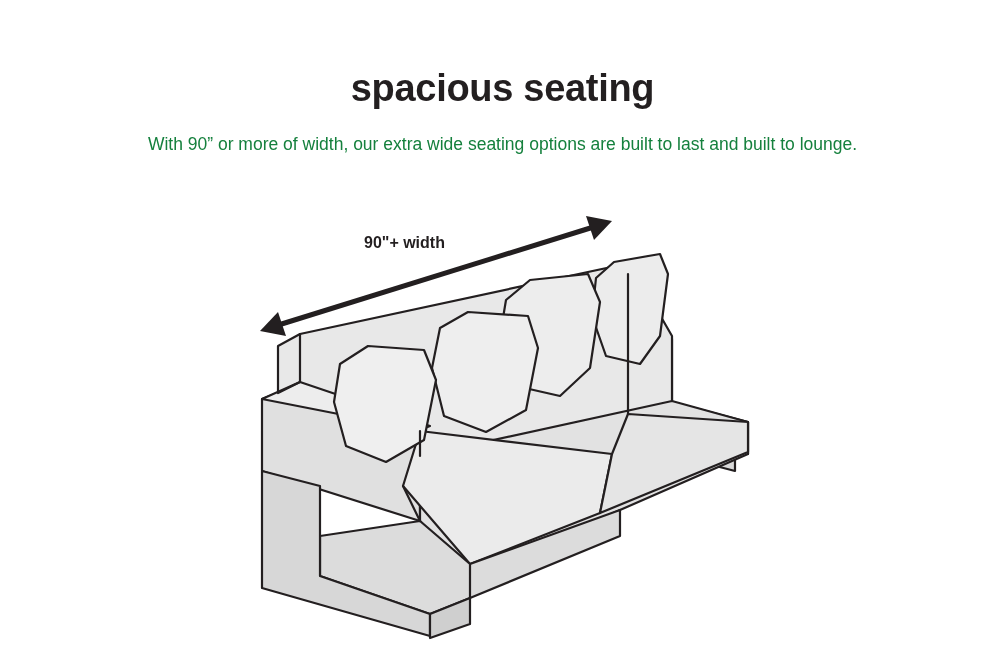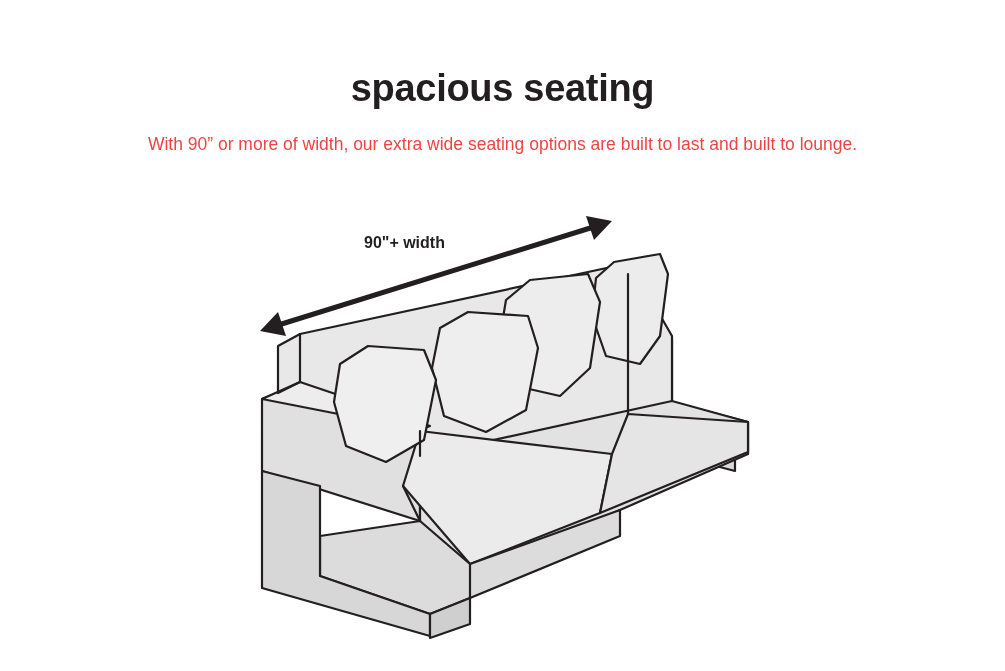--- a/index.html
+++ b/index.html
@@ -35,21 +35,21 @@
     line-height: 1.1;
   }
   .subcopy {
     position: absolute;
     top: 115px;
     left: 0;
     width: 1005px;
     text-align: center;
     font-size: 17.5px;
     line-height: 1.5;
-    color: #ef4444;
+    color: #15803d;
   }
   .subcopy .line {
     display: block;
   }
   .dimension-label {
     position: absolute;
     top: 218px;
     left: 364px;
     font-size: 16px;
     font-weight: bold;

